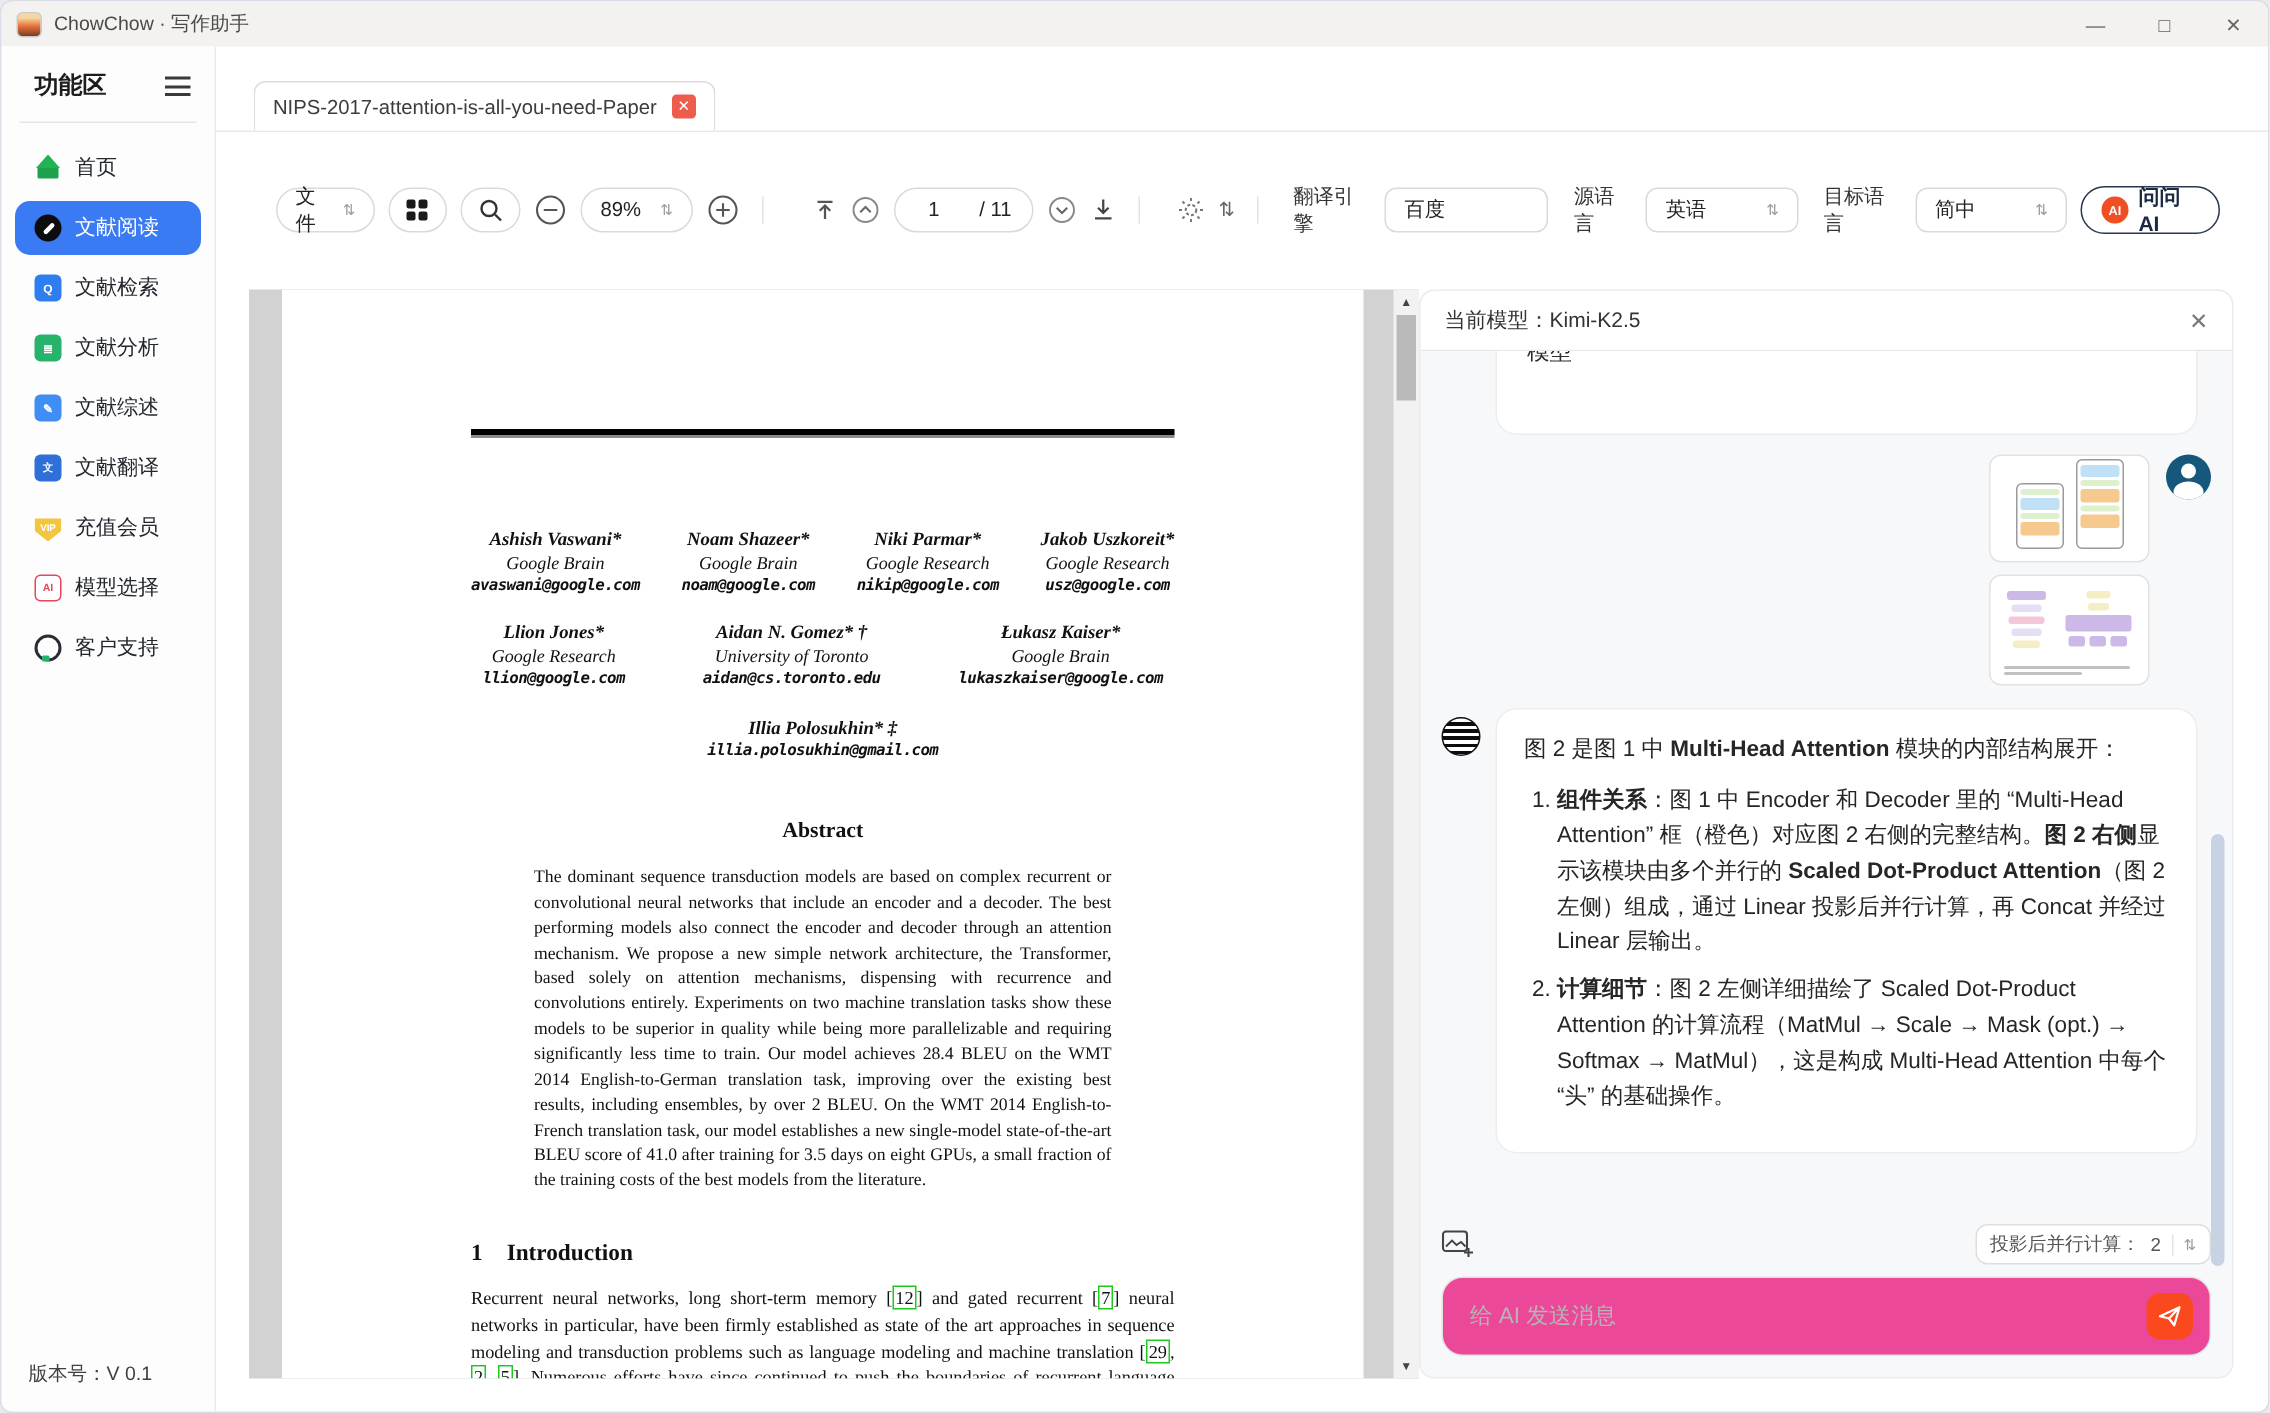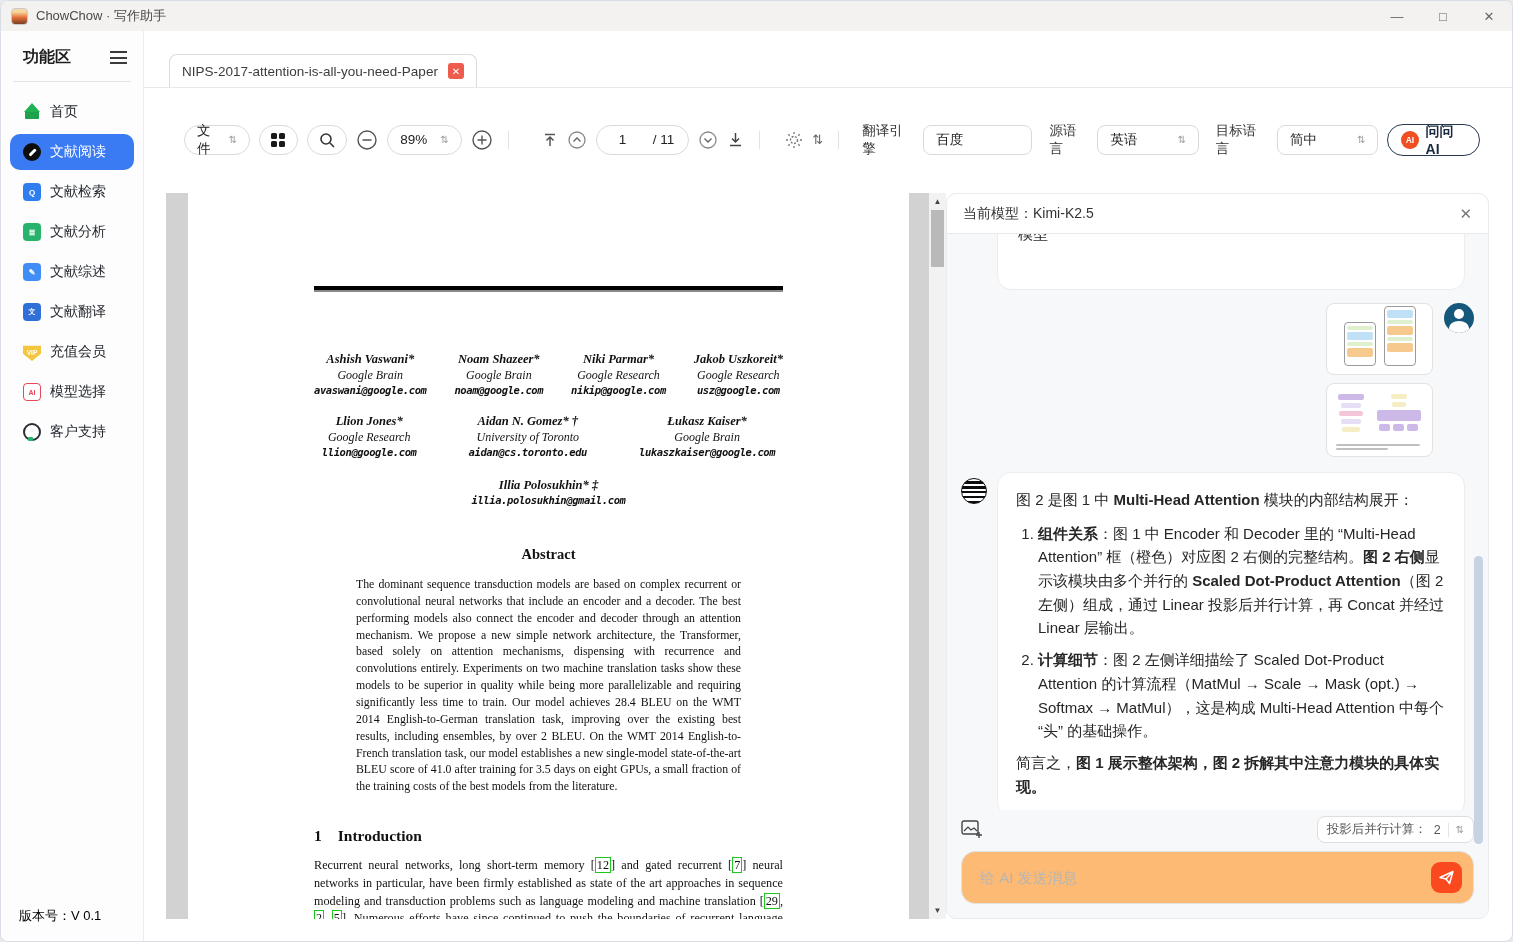--- a/index.html
+++ b/index.html
@@ -31,21 +31,21 @@
   .ic-read { background:#0d0d0d; border-radius:50%; position:relative; }
   .ic-read::after { content:""; width:9px; height:2.5px; background:#fff; transform:rotate(-45deg); border-radius:2px; }
   .ic-search-lit { background:#2f7ef0; }
   .ic-analysis { background:#27b36b; }
   .ic-review { background:#3f8df5; }
   .ic-translate { background:#2f6fd8; font-size:7px; }
   .ic-vip { background:#f3c640; color:#fff; font-size:6.5px; clip-path:polygon(0 15%,100% 15%,100% 60%,50% 100%,0 60%); }
   .ic-model { background:#fff; border:1.5px solid #e8465a; color:#e8465a; font-size:7px; }
   .ic-support { background:transparent; border:2px solid #2c2c34; border-radius:50%; position:relative; }
   .ic-support::after { content:""; position:absolute; bottom:-2px; left:3px; width:5px; height:4px; background:#27b36b; border-radius:1px; }
-  .version { position:absolute; left:18px; bottom:16px; color:#000000; font-size:13px; }
+  .version { position:absolute; left:18px; bottom:16px; color:#404040; font-size:13px; }
 
   
   .main { flex:1; display:flex; flex-direction:column; min-width:0;gap:25px; }
   .tabbar { height:57px; flex:none; border-bottom:1px solid #e8e8e8; display:flex; align-items:flex-end; padding-left:25px; }
   .tab { height:33px; background:#fff; border:1px solid #dcdcdc; border-bottom:none; border-radius:8px 8px 0 0; display:flex; align-items:center; gap:10px; padding:0 12px; font-size:13.5px; color:#3c3c3c; }
   .tab-close { width:16px; height:16px; background:#ee5c4e; border-radius:3px; color:#fff; font-size:10px; display:flex; align-items:center; justify-content:center; }
 
   .toolbar { height:53px; flex:none; display:flex; align-items:center; padding:0 32px 0 40px; gap:9px; color:#333; font-size:13.5px; }
   .tbtn { height:30px; border:1px solid #dadada; border-radius:16px; background:#fff; display:flex; align-items:center; justify-content:center; gap:6px; padding:0 12px; color:#222; }
   .mini-sort { font-size:10px; color:#9a9a9a; }
@@ -120,21 +120,21 @@
   .aibubble li { margin-bottom:8px; }
   .aibubble .closing { margin-top:4px; }
   b { font-weight:700; }
   .chat-scroll { position:absolute; right:5px; top:362px; width:9px; height:288px; border-radius:5px; background:#c7d3e2; }
 
   .chat-bottom { flex:none; padding:6px 14px 14px 14px; }
   .cb-row1 { display:flex; align-items:center; justify-content:space-between; }
   .img-add { width:22px; height:20px; position:relative; color:#444; }
   .memory { height:27px; background:#fff; border:1px solid #dedede; border-radius:8px; display:flex; align-items:center; gap:7px; padding:0 9px; font-size:12.5px; color:#555; }
   .memory .sep { width:1px; height:14px; background:#e3e3e3; }
-  .inputpill { margin-top:8px; height:53px; background:#fdba74; border:1px solid #e2e2e2; border-radius:14px; display:flex; align-items:center; padding:0 11px 0 18px; }
+  .inputpill { margin-top:8px; height:53px; background:#ec4899; border:1px solid #e2e2e2; border-radius:14px; display:flex; align-items:center; padding:0 11px 0 18px; }
   .inputpill input { flex:1; border:none; outline:none; font-size:15px; color:#333; font-family:inherit; background:transparent; }
   .inputpill input::placeholder { color:#b5b5b5; }
   .sendbtn { width:31px; height:31px; background:#fa491f; border-radius:9px; display:flex; align-items:center; justify-content:center; flex:none; }
   svg { display:block; }
 </style>
 </head>
 <body>
 
 <div class="window">
 
@@ -437,21 +437,20 @@
 
 
             <div class="airow">
               <div class="avatar-ai"></div>
               <div class="bubble aibubble">
                 <div><span>图 2 是图 1 中 </span><b>Multi-Head Attention</b><span> 模块的内部结构展开：</span></div>
                 <ol>
                   <li><b>组件关系</b><span>：图 1 中 Encoder 和 Decoder 里的 “Multi-Head Attention” 框（橙色）对应图 2 右侧的完整结构。</span><b>图 2 右侧</b><span>显示该模块由多个并行的 </span><b>Scaled Dot-Product Attention</b><span>（图 2 左侧）组成，通过 Linear 投影后并行计算，再 Concat 并经过 Linear 层输出。</span></li>
                   <li><b>计算细节</b><span>：图 2 左侧详细描绘了 Scaled Dot-Product Attention 的计算流程（MatMul → Scale → Mask (opt.) → Softmax → MatMul），这是构成 Multi-Head Attention 中每个 “头” 的基础操作。</span></li>
                 </ol>
-                <div class="closing"><span>简言之，</span><b>图 1 展示整体架构，图 2 拆解其中注意力模块的具体实现。</b></div>
               </div>
             </div>
           </div>
 
           <div class="chat-scroll"></div>
 
           <div class="chat-bottom">
             <div class="cb-row1">
               <div class="img-add">
                 <svg width="22" height="20" viewBox="0 0 22 20">

